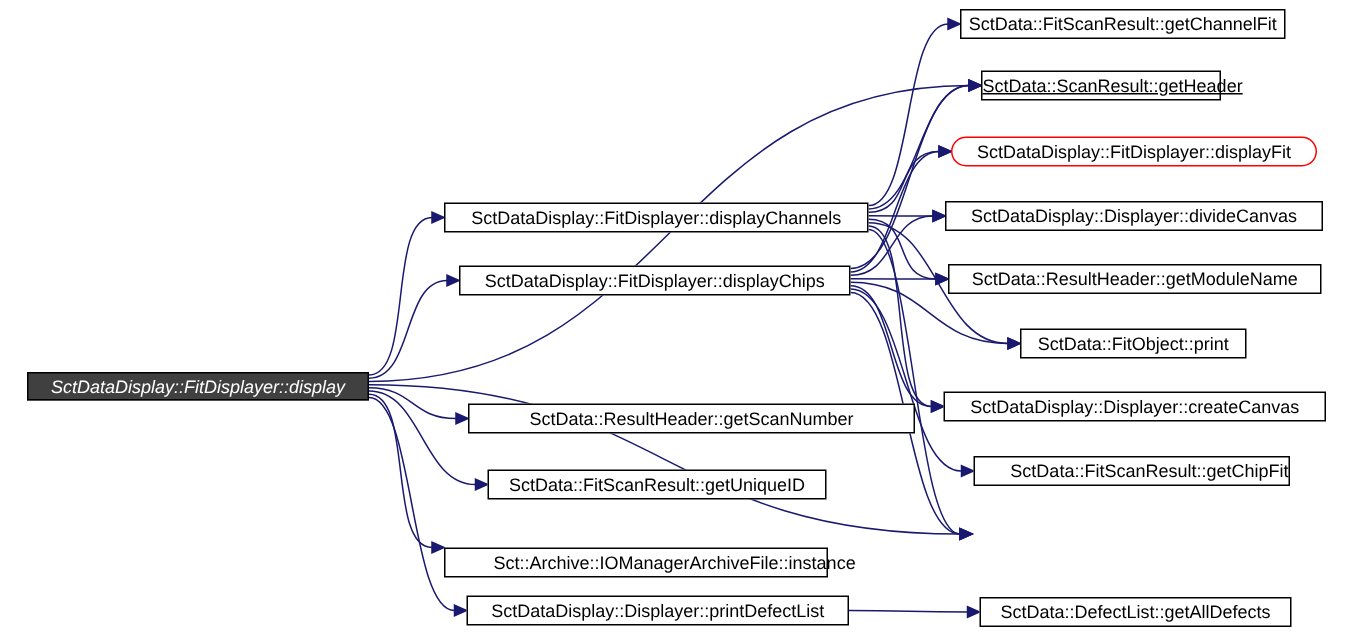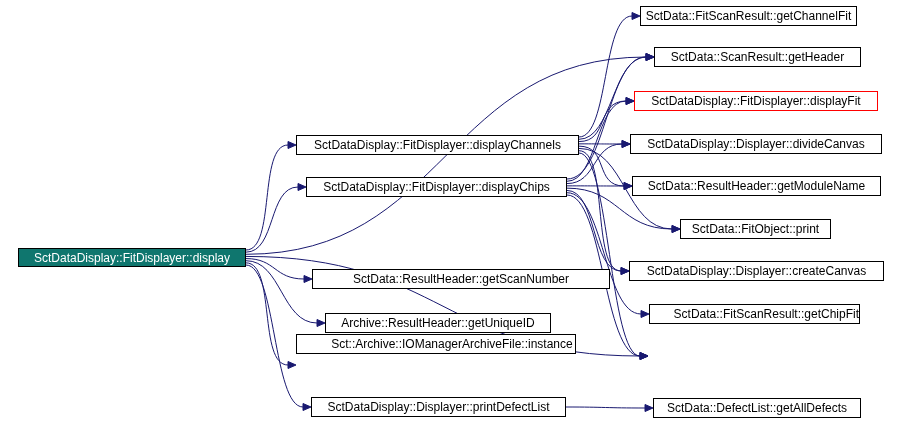--- a/index.html
+++ b/index.html
@@ -1,20 +1,20 @@
 <!DOCTYPE html>
 <html><head>
   <meta charset="utf-8">
   <style>
     html, body { margin: 0; padding: 0; background: #ffffff; }
     body { width: 900px; height: 422px; position: relative; overflow: hidden; font-family: "Liberation Sans", "DejaVu Sans", sans-serif; }
     #graph { position: absolute; left: 0; top: 0; width: 900px; height: 422px; }
     .node-box { position: absolute; box-sizing: border-box; border: 1px solid #000; background: #fff; color: #000; font-size: 12px; line-height: 18px; text-align: center; white-space: nowrap; cursor: pointer; }
-    .node-box.root { background: #0f766e; color: #fff; }
-    .node-box.highlight { border-color: #ff0000; }
+    .node-box.root { background: #404040; color: #fff; font-style: italic; }
+    .node-box.highlight { border-color: #ff0000; border-radius: 10px; }
     svg .edge { fill: none; stroke: #191970; stroke-width: 1; }
     svg .arrow { fill: #191970; stroke: #191970; }
   </style>
 </head>
 <body>
 
 <div id="graph">
   <svg id="edges" width="900" height="422" style="position:absolute;left:0;top:0;">
       <path d="M246,250 C276,250 258,145 288,145" class="edge"></path>
       <polygon points="296,145 288,141.5 288,148.5" class="arrow"></polygon>
@@ -65,25 +65,25 @@
       <path d="M567,195 C603.5,195 603.5,356 640,356" class="edge"></path>
       <polygon points="648,356 640,352.5 640,359.5" class="arrow"></polygon>
       <path d="M566,407 C605.5,407 605.5,408 645,408" class="edge"></path>
       <polygon points="653,408 645,404.5 645,411.5" class="arrow"></polygon>
     </svg>
 
   <div class="node-box root" style="left:18px;top:248px;width:228px;height:19px;">SctDataDisplay::FitDisplayer::display</div>
   <div class="node-box" style="left:296px;top:135px;width:283px;height:20px;">SctDataDisplay::FitDisplayer::displayChannels</div>
   <div class="node-box" style="left:306px;top:177px;width:261px;height:20px;">SctDataDisplay::FitDisplayer::displayChips</div>
   <div class="node-box" style="left:312px;top:269px;width:298px;height:20px;">SctData::ResultHeader::getScanNumber</div>
-  <div class="node-box" style="left:325px;top:313px;width:226px;height:20px;">Archive::ResultHeader::getUniqueID</div>
-  <div class="node-box" style="left:296px;top:334px;width:280px;height:20px;padding-left:32px;">Sct::Archive::IOManagerArchiveFile::instance</div>
+  <div class="node-box" style="left:325px;top:313px;width:226px;height:20px;">SctData::FitScanResult::getUniqueID</div>
+  <div class="node-box" style="left:296px;top:365px;width:256px;height:20px;padding-left:32px;">Sct::Archive::IOManagerArchiveFile::instance</div>
   <div class="node-box" style="left:311px;top:397px;width:255px;height:20px;">SctDataDisplay::Displayer::printDefectList</div>
   <div class="node-box" style="left:640px;top:6px;width:217px;height:20px;">SctData::FitScanResult::getChannelFit</div>
-  <div class="node-box" style="left:654px;top:47px;width:207px;height:20px;">SctData::ScanResult::getHeader</div>
+  <div class="node-box" style="left:654px;top:47px;width:160px;height:20px;text-decoration:underline;">SctData::ScanResult::getHeader</div>
   <div class="node-box highlight" style="left:634px;top:91px;width:244px;height:20px;">SctDataDisplay::FitDisplayer::displayFit</div>
   <div class="node-box" style="left:630px;top:134px;width:252px;height:20px;">SctDataDisplay::Displayer::divideCanvas</div>
   <div class="node-box" style="left:632px;top:176px;width:249px;height:20px;">SctData::ResultHeader::getModuleName</div>
   <div class="node-box" style="left:629px;top:261px;width:255px;height:20px;">SctDataDisplay::Displayer::createCanvas</div>
   <div class="node-box" style="left:680px;top:219px;width:151px;height:20px;">SctData::FitObject::print</div>
   <div class="node-box" style="left:649px;top:304px;width:211px;height:20px;text-align:right;">SctData::FitScanResult::getChipFit</div>
   <div class="node-box" style="left:653px;top:398px;width:208px;height:20px;">SctData::DefectList::getAllDefects</div>
 </div>
 
 </body></html>

